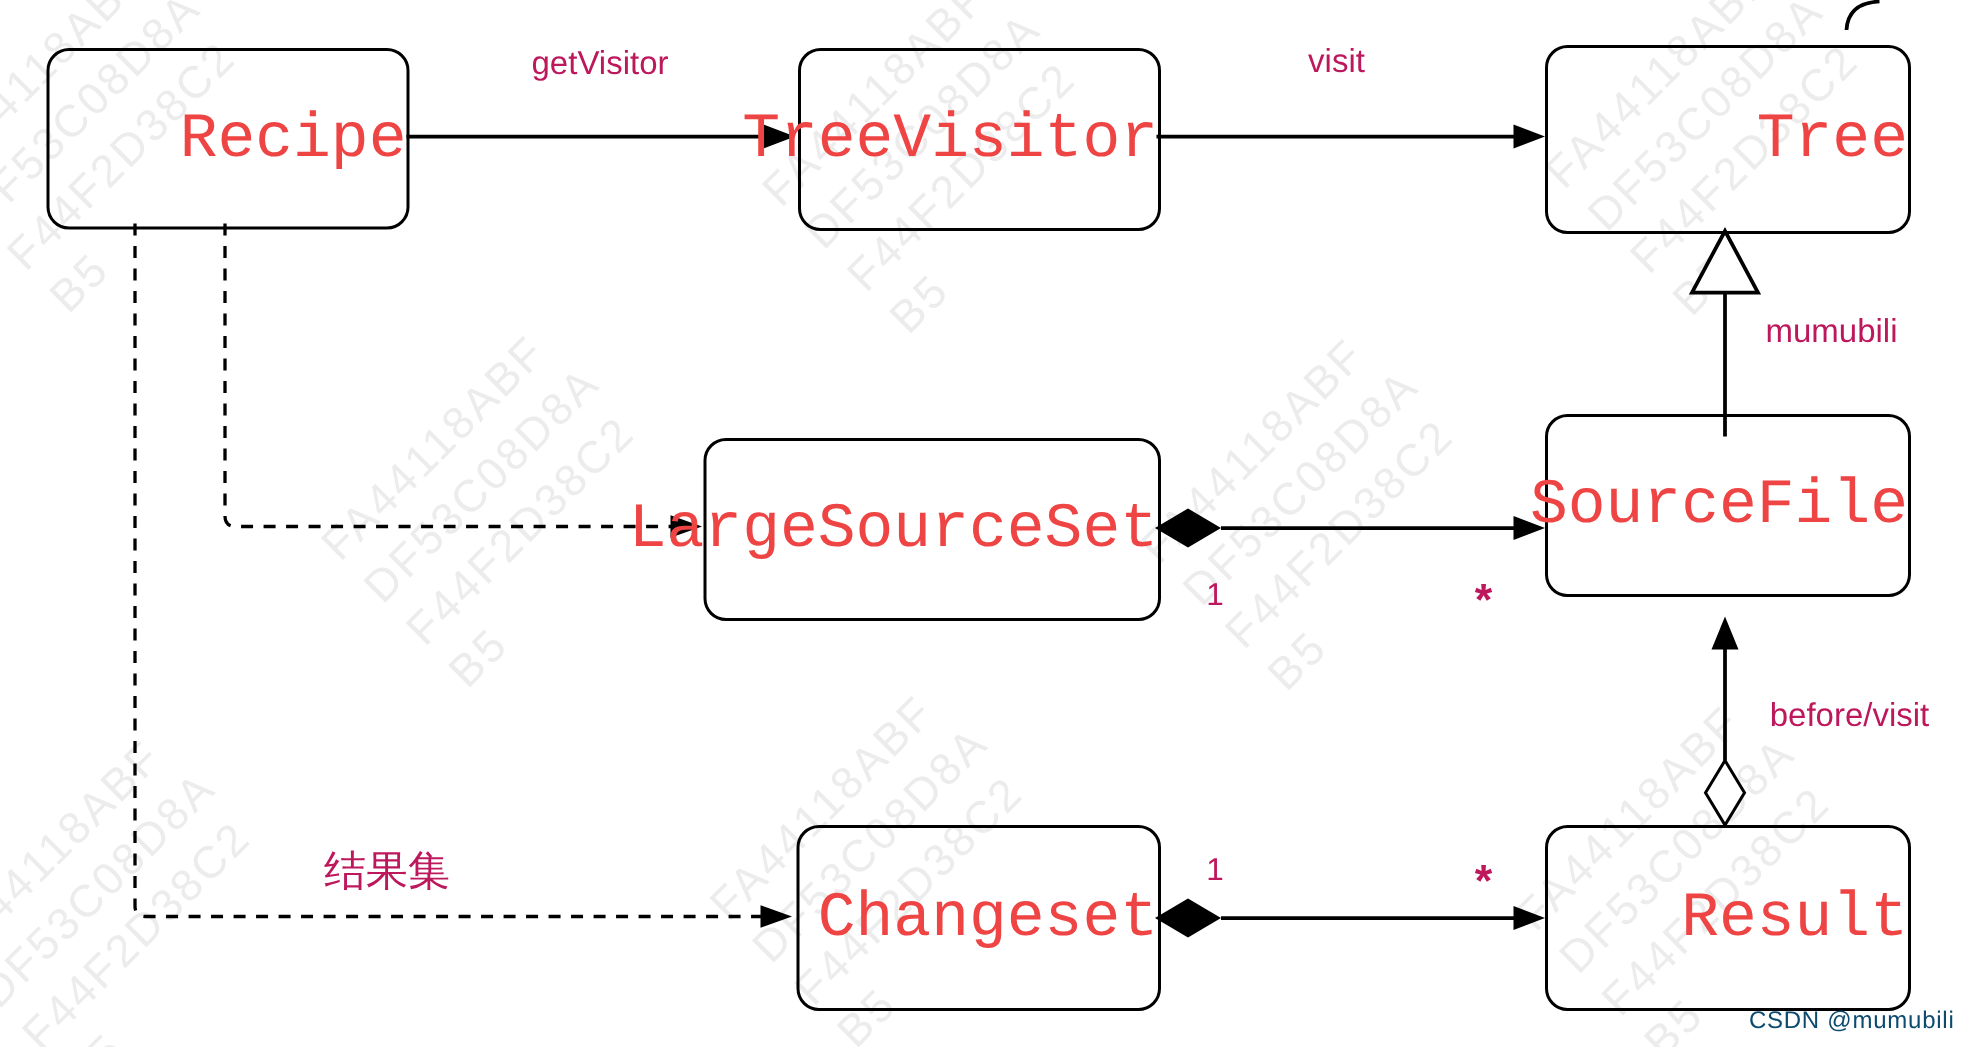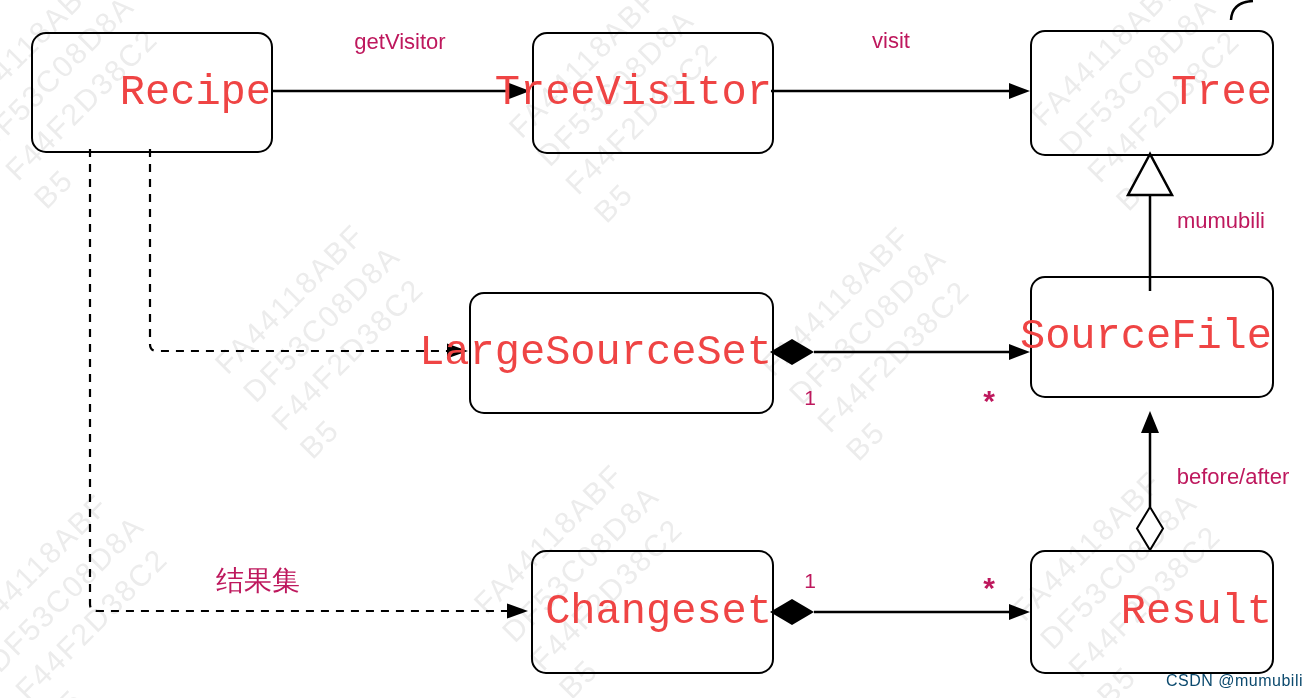--- a/index.html
+++ b/index.html
@@ -152,21 +152,21 @@
   <div class="node" style="left:531px;top:550px;width:239px;height:120px">
     <span>Changeset</span>
   </div>
   <div class="node" style="left:1030px;top:550px;width:240px;height:120px">
     <span>Result</span>
   </div>
 
   <div class="edge-label" style="left:400px;top:42px">getVisitor</div>
   <div class="edge-label" style="left:891px;top:41px">visit</div>
   <div class="edge-label" style="left:1221px;top:221px">mumubili</div>
-  <div class="edge-label" style="left:1233px;top:477px">before/after</div>
+  <div class="edge-label" style="left:1233px;top:477px">before/visit</div>
   <div class="edge-label" style="left:258px;top:581px;font-size:28px">结果集</div>
 
   <div class="edge-label mult" style="left:810px;top:397px">1</div>
   <div class="edge-label mult-star" style="left:989px;top:401px">*</div>
   <div class="edge-label mult" style="left:810px;top:580px">1</div>
   <div class="edge-label mult-star" style="left:989px;top:588px">*</div>
 
   <div class="credit">CSDN @mumubili</div>
 
 </div>

